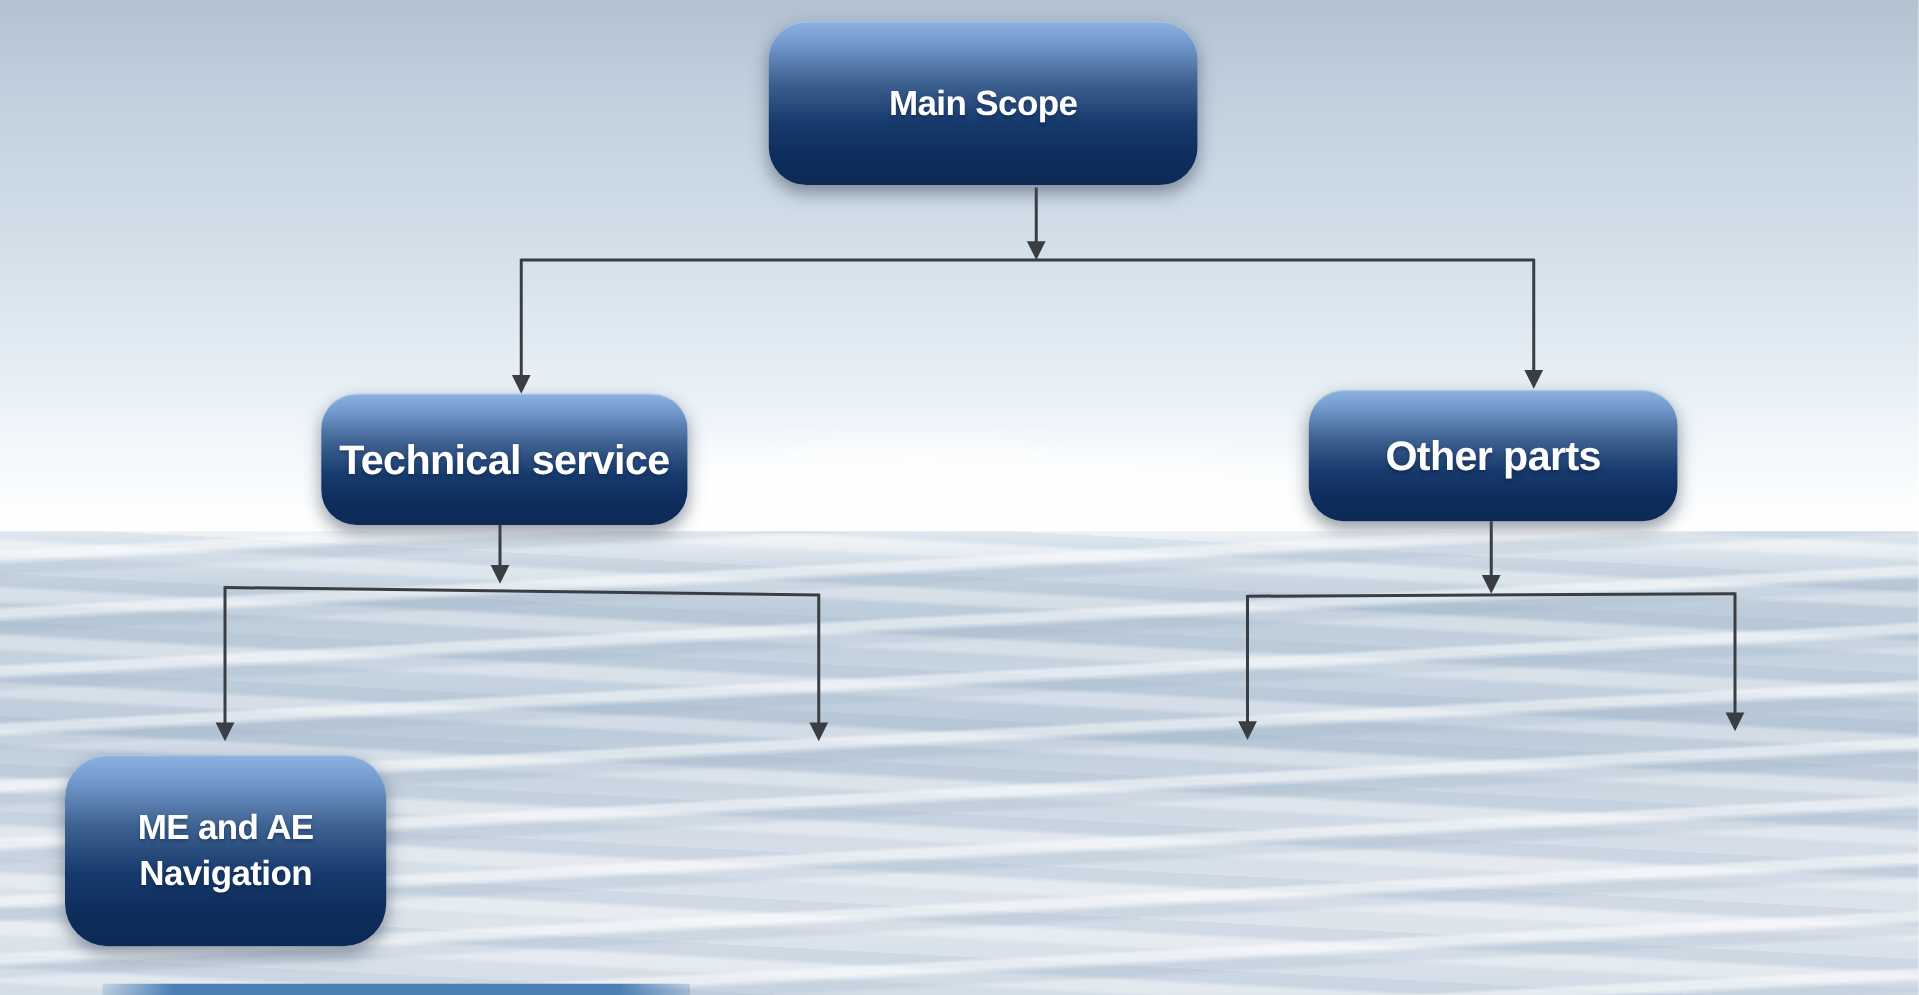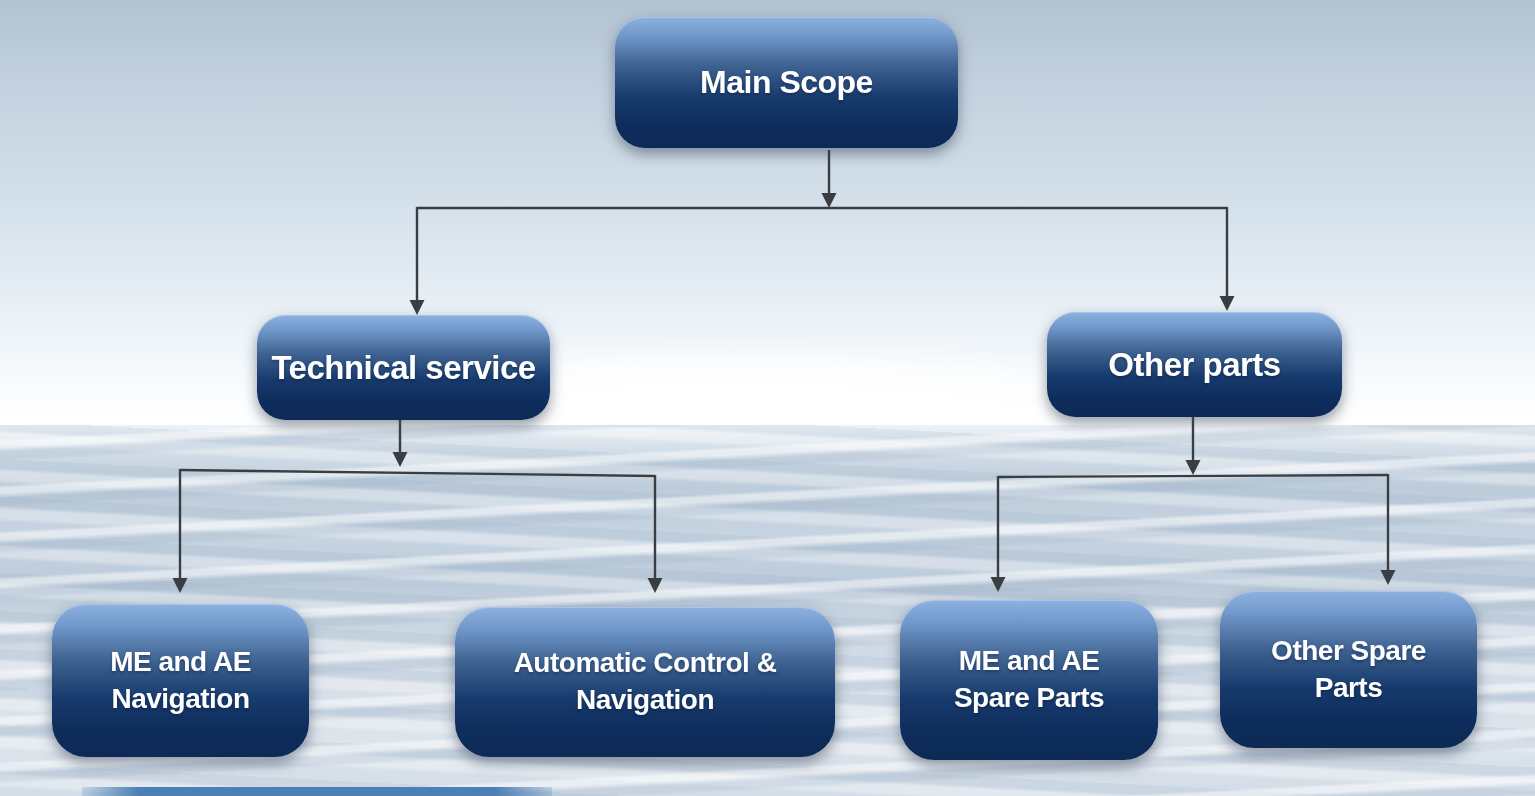--- a/index.html
+++ b/index.html
@@ -42,21 +42,21 @@
   
   .node {
     position:absolute; z-index:2; box-sizing:border-box;
     display:flex; align-items:center; justify-content:center; text-align:center;
     color:#ffffff; font-weight:bold; letter-spacing:-0.5px;
     background:linear-gradient(180deg,
       #8db2e1 0%, #7199cb 14%, #3c608f 38%, #173a6d 62%, #0e2d5c 82%, #0d2a56 100%);
     box-shadow:0 6px 14px rgba(60,72,92,.55), inset 0 1px 0 rgba(255,255,255,.25);
     text-shadow:0 2px 3px rgba(10,25,55,.40);
   }
-  .lvl1 { font-size:32px; border-radius:30px; white-space:nowrap; padding:0 14px; }
+  .lvl1 { font-size:28px; border-radius:30px; white-space:nowrap; padding:0 14px; }
   .lvl2 { font-size:33px; border-radius:28px; white-space:nowrap; padding:0 24px; }
   .lvl3 { font-size:28px; border-radius:34px; padding:0 22px; line-height:1.32; }
   .n-root   { left:615px;  top:17px;  width:343px; height:131px; }
   .n-tech   { left:257px;  top:315px; width:293px; height:105px; }
   .n-spare  { left:1047px; top:312px; width:295px; height:105px; }
   .n-maint  { left:52px;   top:604px; width:257px; height:153px; }
   .n-auto   { left:455px;  top:607px; width:380px; height:150px; }
   .n-measp  { left:900px;  top:600px; width:258px; height:160px; }
   .n-other  { left:1220px; top:591px; width:257px; height:157px; }
 </style>
@@ -107,25 +107,16 @@
   </div>
 
   <div class="node lvl2 n-spare">
     <span>Other parts</span>
   </div>
 
   <div class="node lvl3 n-maint">
     <span>ME and AE Navigation</span>
   </div>
 
-  <div class="node lvl3 n-auto">
-    <span>Automatic Control &amp; Navigation</span>
-  </div>
 
-  <div class="node lvl3 n-measp">
-    <span>ME and AE Spare Parts</span>
-  </div>
 
-  <div class="node lvl3 n-other">
-    <span>Other Spare Parts</span>
-  </div>
 
 </div>
 
 </body></html>

